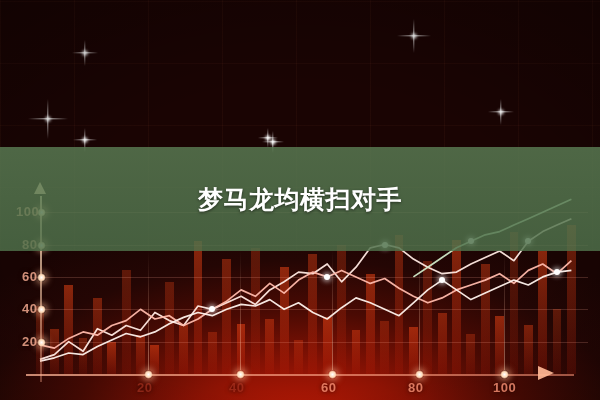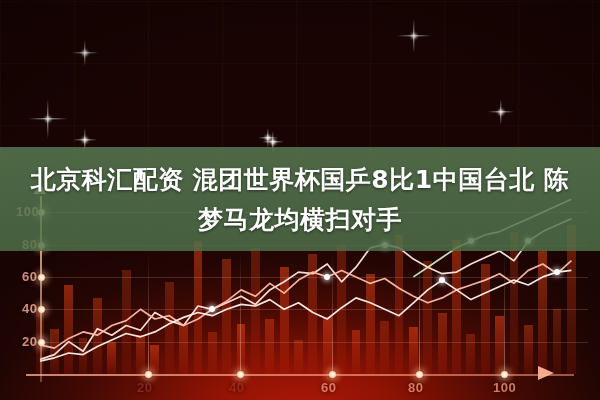--- a/index.html
+++ b/index.html
@@ -220,17 +220,16 @@
         <div class="tickdot" style="left: 415px; top: 370px;"></div>
         <div class="xlab" style="left: 408px; top: 380px;">80</div>
         <div class="vdrop" style="left: 504px; top: 250px; height: 120px;"></div>
         <div class="tickdot" style="left: 500px; top: 370px;"></div>
         <div class="xlab" style="left: 493px; top: 380px;">100</div>
       </div>
   </div>
 
   <div class="band"></div>
   <div class="headline">
-    <div>北京科汇配资 混团世界杯国乒8比1中国台北 陈</div>
     <div>梦马龙均横扫对手</div>
   </div>
 
 </div>
 
 </body></html>

